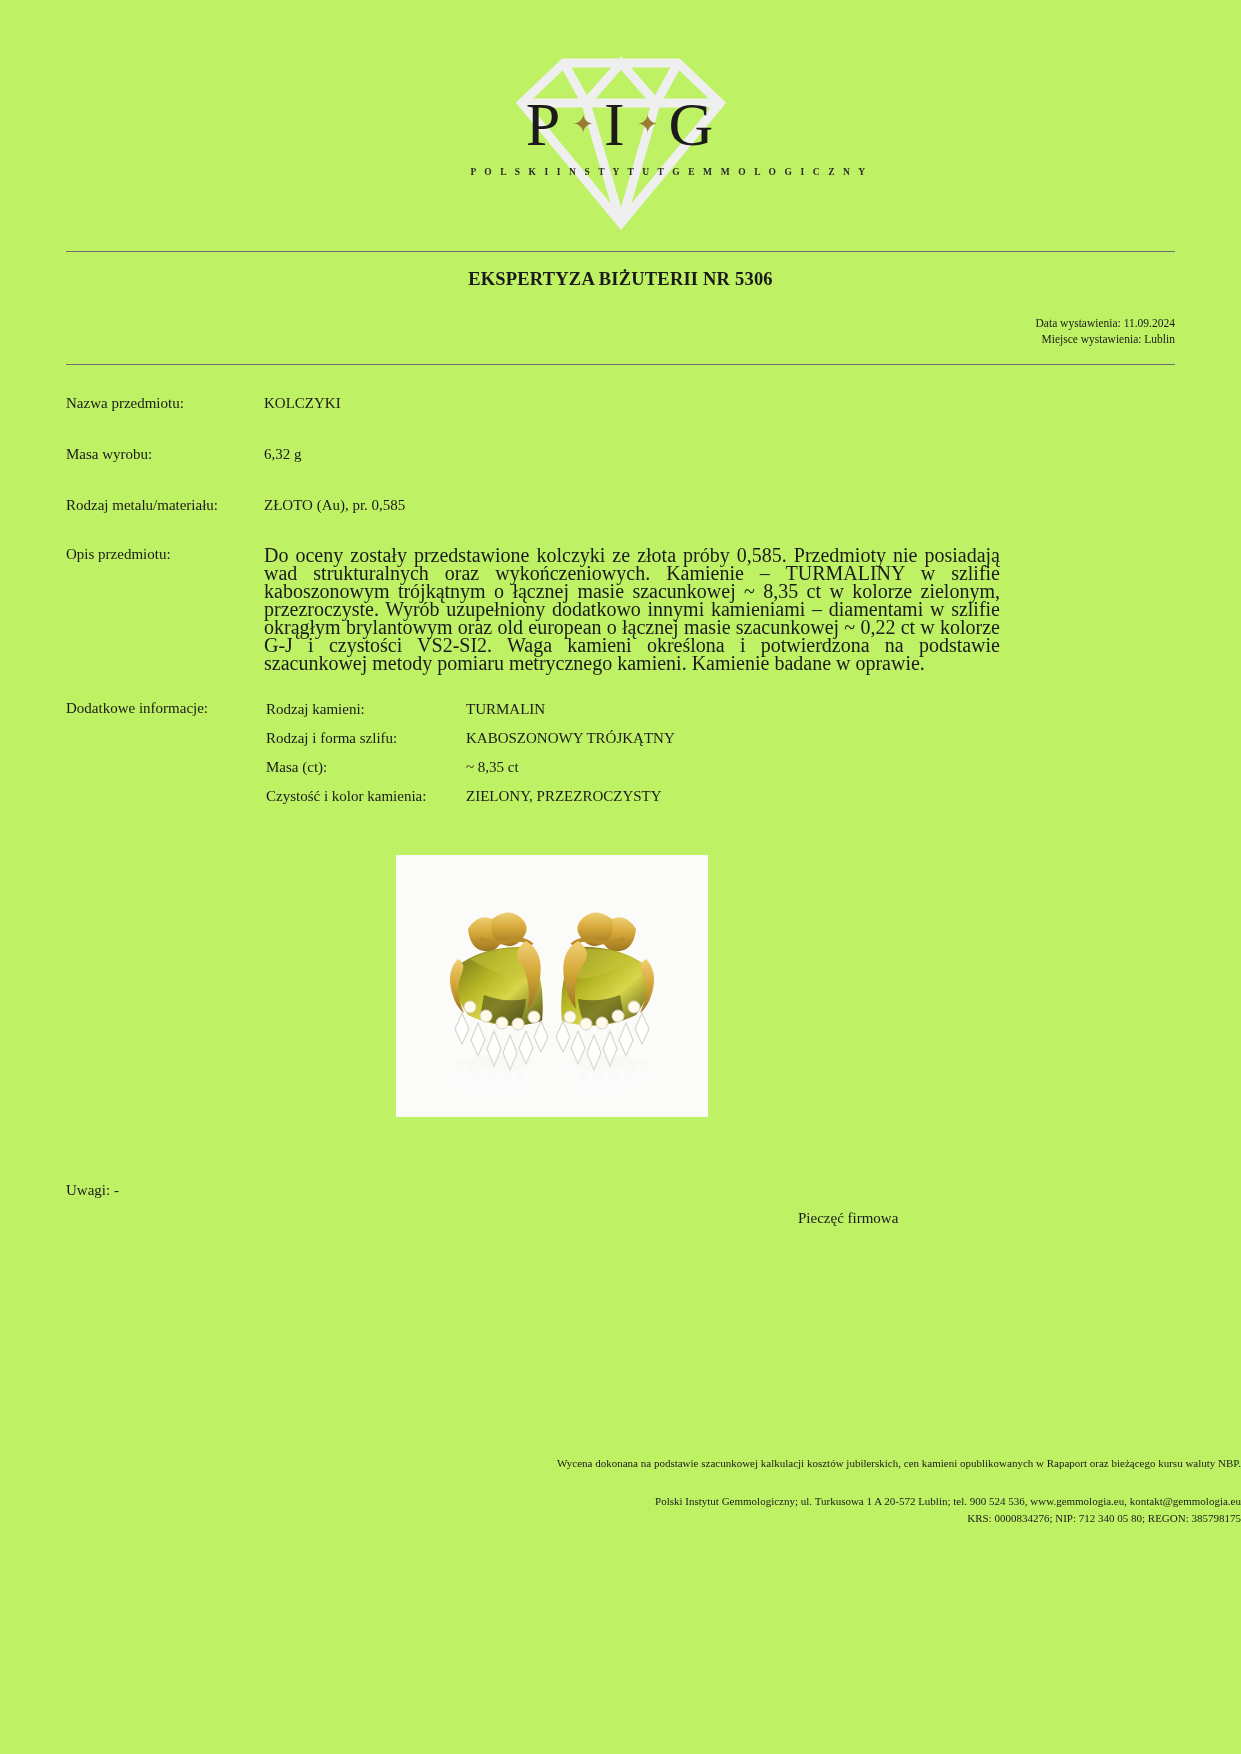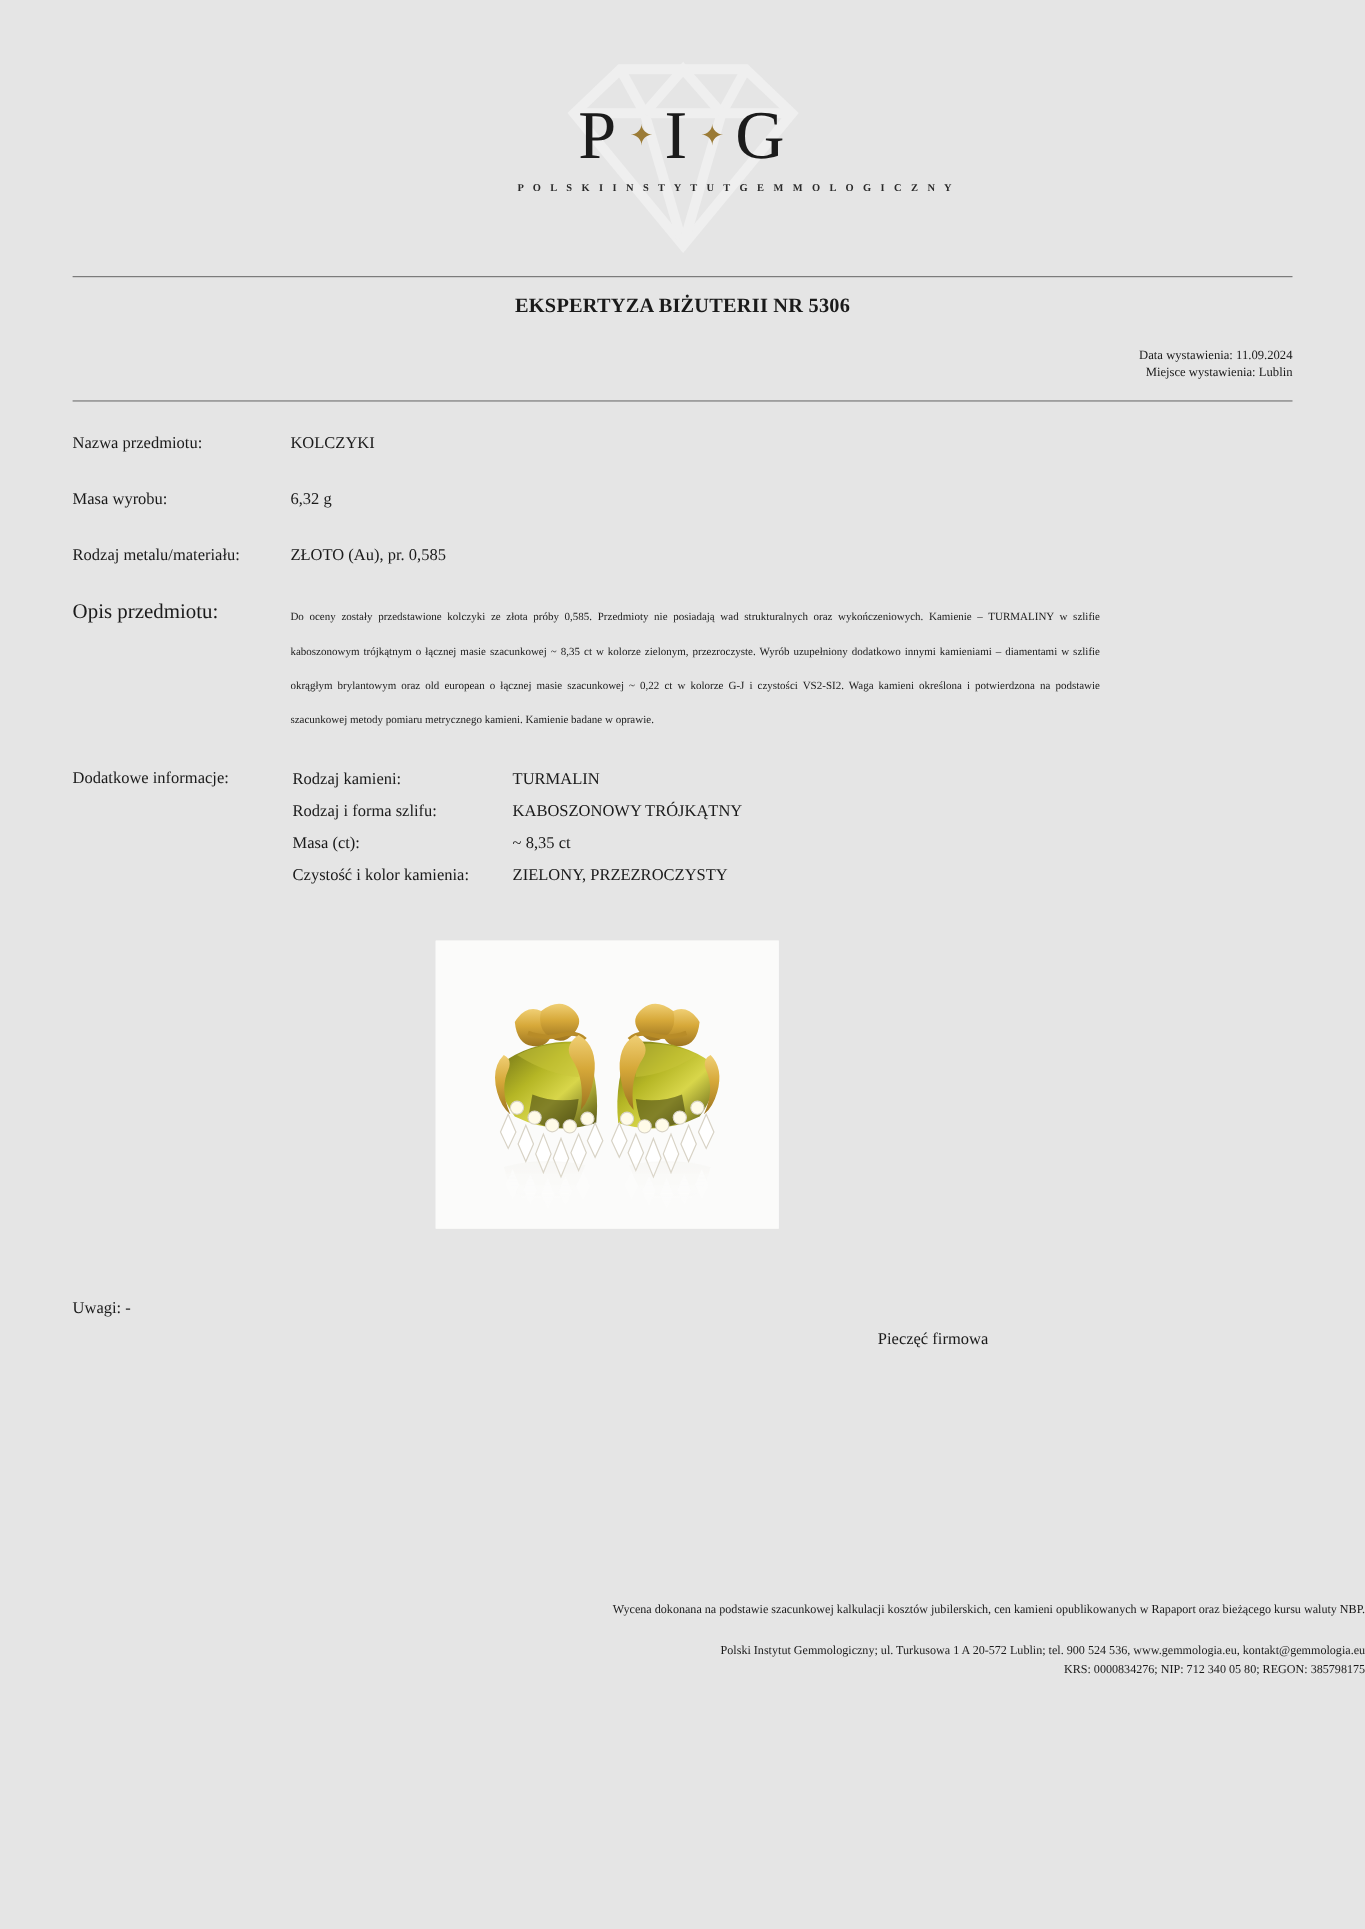--- a/index.html
+++ b/index.html
@@ -9,21 +9,21 @@
   }
   body {
     font-family: "Liberation Serif", "DejaVu Serif", serif;
     color: #1a1a1a;
   }
   .page {
     position: relative;
     width: 1241px;
     height: 1754px;
     margin: 0 auto;
-    background: #e5e5e5;
+    background: #bef264;
     overflow: hidden;
     box-sizing: border-box;
   }
 
   
   .logo-wrap {
     position: absolute;
     left: 0;
     top: 55px;
     width: 1241px;
@@ -149,30 +149,30 @@
   .desc-block {
     position: absolute;
     left: 66px;
     top: 546px;
     width: 1109px;
   }
   .desc-label {
     position: absolute;
     left: 0;
     top: 0;
-    font-size: 19px;
+    font-size: 15px;
     white-space: nowrap;
   }
   .desc-text {
     position: absolute;
     left: 198px;
     top: 0;
     width: 736px;
-    font-size: 10px;
-    line-height: 31px;
+    font-size: 20px;
+    line-height: 18px;
     text-align: justify;
     text-justify: inter-word;
   }
 
   
   .addinfo {
     position: absolute;
     left: 66px;
     top: 700px;
     width: 1109px;

